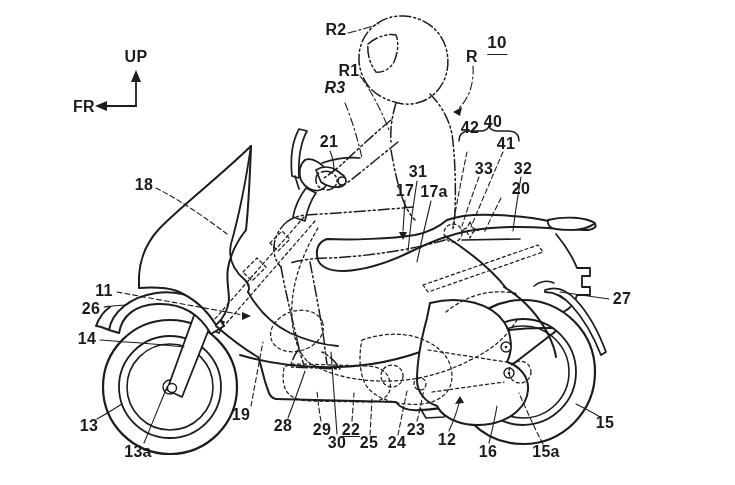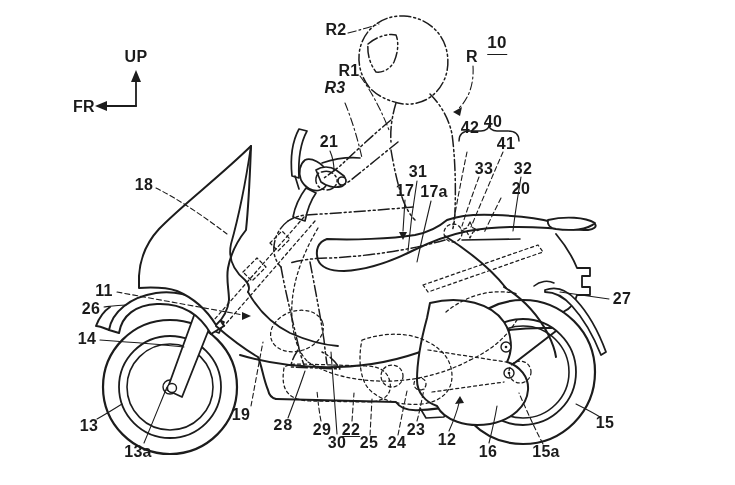--- a/index.html
+++ b/index.html
@@ -219,21 +219,21 @@
       <span class="ref-label" style="left: 489px; top: 189px; margin-left: 32px;">20</span>
       <span class="ref-label" style="left: 418px; top: 172px;">31</span>
       <span class="ref-label" style="left: 405px; top: 191px;">17</span>
       <span class="ref-label" style="left: 434px; top: 192px;">17a</span>
       <span class="ref-label" style="left: 104px; top: 291px;">11</span>
       <span class="ref-label" style="left: 91px; top: 309px;">26</span>
       <span class="ref-label" style="left: 87px; top: 339px;">14</span>
       <span class="ref-label" style="left: 89px; top: 426px;">13</span>
       <span class="ref-label" style="left: 138px; top: 452px;">13a</span>
       <span class="ref-label" style="left: 241px; top: 415px;">19</span>
-      <span class="ref-label" style="left: 283px; top: 426px; font-family: Liberation Mono, monospace;">28</span>
+      <span class="ref-label" style="left: 283px; top: 426px;">28</span>
       <span class="ref-label" style="left: 322px; top: 430px;">29</span>
       <span class="ref-label" style="left: 337px; top: 443px;">30</span>
       <span class="ref-label" style="left: 351px; top: 430px; text-decoration: underline;">22</span>
       <span class="ref-label" style="left: 369px; top: 443px;">25</span>
       <span class="ref-label" style="left: 397px; top: 443px;">24</span>
       <span class="ref-label" style="left: 416px; top: 430px; text-align: center;">23</span>
       <span class="ref-label" style="left: 447px; top: 440px;">12</span>
       <span class="ref-label" style="left: 488px; top: 452px;">16</span>
       <span class="ref-label" style="left: 546px; top: 452px;">15a</span>
       <span class="ref-label" style="left: 605px; top: 423px;">15</span>

